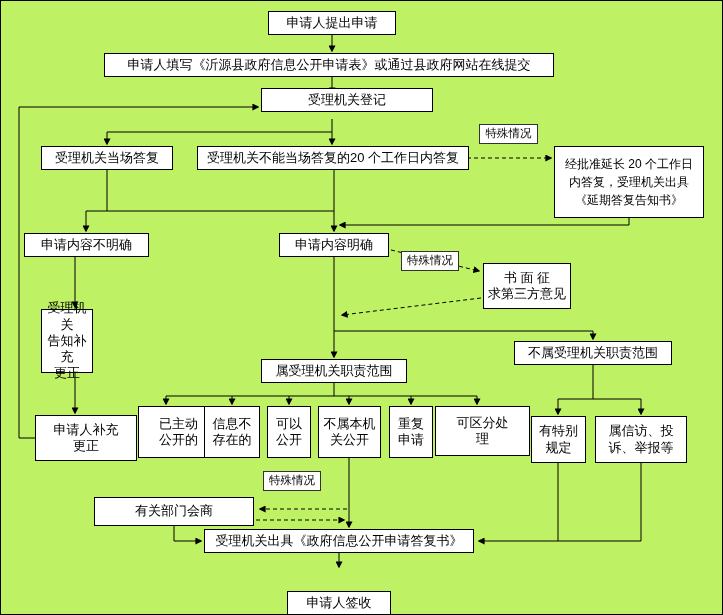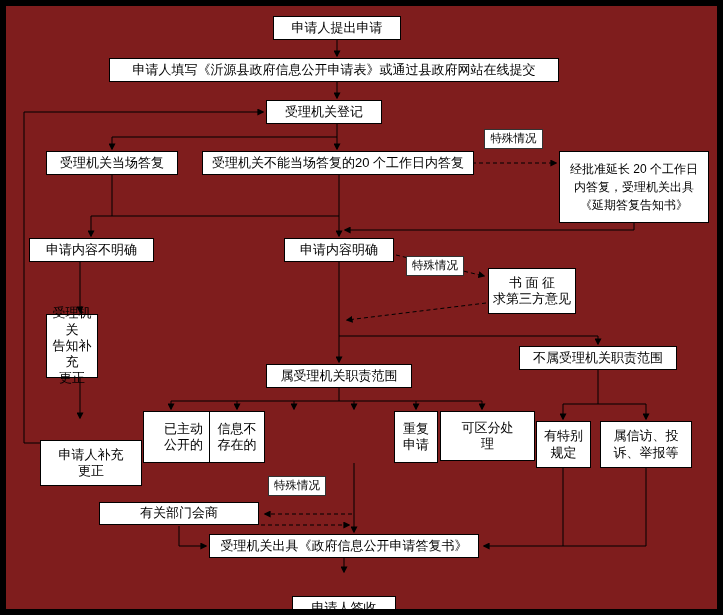--- a/index.html
+++ b/index.html
@@ -1,18 +1,18 @@
 <!DOCTYPE html>
 <html><head>
 <meta charset="utf-8">
 <style>
   html,body{margin:0;padding:0;background:#fff;}
   .stage{
-    position:relative;width:723px;height:615px;background:#7f1d1d;
-    border:6px solid #000000;box-sizing:border-box;overflow:hidden;
+    position:relative;width:723px;height:615px;background:#bef264;
+    border:1px solid #000000;box-sizing:border-box;overflow:hidden;
     font-family:"Liberation Sans","DejaVu Sans",sans-serif;color:#000;
   }
   svg.wires{position:absolute;left:0;top:0;width:723px;height:615px;}
   .node{
     position:absolute;box-sizing:border-box;border:1px solid #000;background:#fff;
     display:flex;align-items:center;justify-content:center;text-align:center;
     white-space:pre-line;font-size:13px;line-height:1.25;padding:0 2px;
   }
   .node.small{font-size:12px;line-height:1.5;}
   .tag{
@@ -73,50 +73,54 @@
         <path d="M390 249 L478 270" marker-end="url(#arw)"></path>
         <path d="M480 297 L341 314" marker-end="url(#arw)"></path>
         <path d="M346 508 H259" marker-end="url(#arw)"></path>
         <path d="M255 519 H343" marker-end="url(#arw)"></path>
       </g>
     </g>
   </svg>
 
   <div class="node" style="left:267px;top:10px;width:128px;height:24px">申请人提出申请</div>
   <div class="node" style="left:103px;top:52px;width:450px;height:24px">申请人填写《沂源县政府信息公开申请表》或通过县政府网站在线提交</div>
-  <div class="node" style="left:260px;top:94px;width:116px;height:24px">受理机关登记</div>
+  <div class="node" style="left:260px;top:87px;width:172px;height:24px">受理机关登记</div>
   <div class="node" style="left:40px;top:145px;width:132px;height:24px">受理机关当场答复</div>
   <div class="node" style="left:196px;top:145px;width:272px;height:24px">受理机关不能当场答复的20 个工作日内答复</div>
   <div class="node small" style="left:553px;top:145px;width:150px;height:72px">经批准延长 20 个工作日
 内答复，受理机关出具
 《延期答复告知书》</div>
   <div class="node" style="left:23px;top:232px;width:125px;height:24px">申请内容不明确</div>
   <div class="node" style="left:278px;top:232px;width:110px;height:24px">申请内容明确</div>
   <div class="node" style="left:482px;top:262px;width:88px;height:46px">书 面 征
 求第三方意见</div>
   <div class="node" style="left:40px;top:308px;width:52px;height:64px">受理机关
 告知补充
 更正</div>
-  <div class="node" style="left:34px;top:434px;width:102px;height:46px">申请人补充
+  <div class="node" style="left:34px;top:414px;width:102px;height:46px">申请人补充
 更正</div>
   <div class="node" style="left:260px;top:358px;width:146px;height:24px">属受理机关职责范围</div>
   <div class="node" style="left:513px;top:340px;width:158px;height:24px">不属受理机关职责范围</div>
   <div class="node" style="left:137px;top:405px;width:81px;height:52px">已主动
 公开的</div>
   <div class="node" style="left:203px;top:405px;width:56px;height:52px">信息不
 存在的</div>
+  <div class="node" style="left:266px;top:405px;width:44px;height:52px">可以
+公开</div>
+  <div class="node" style="left:317px;top:405px;width:63px;height:52px">不属本机
+关公开</div>
   <div class="node" style="left:388px;top:405px;width:44px;height:52px">重复
 申请</div>
   <div class="node" style="left:434px;top:405px;width:95px;height:50px">可区分处
 理</div>
   <div class="node" style="left:530px;top:415px;width:55px;height:47px">有特别
 规定</div>
   <div class="node" style="left:594px;top:415px;width:92px;height:47px">属信访、投
 诉、举报等</div>
-  <div class="node" style="left:93px;top:496px;width:160px;height:23px">有关部门会商</div>
+  <div class="node" style="left:93px;top:496px;width:160px;height:29px">有关部门会商</div>
   <div class="node" style="left:203px;top:528px;width:270px;height:24px">受理机关出具《政府信息公开申请答复书》</div>
   <div class="node" style="left:286px;top:590px;width:104px;height:24px">申请人签收</div>
 
   <div class="tag" style="left:478px;top:123px;width:59px;height:20px">特殊情况</div>
   <div class="tag" style="left:400px;top:250px;width:58px;height:20px">特殊情况</div>
   <div class="tag" style="left:262px;top:470px;width:58px;height:20px">特殊情况</div>
 
 </div>
 
 </body></html>

